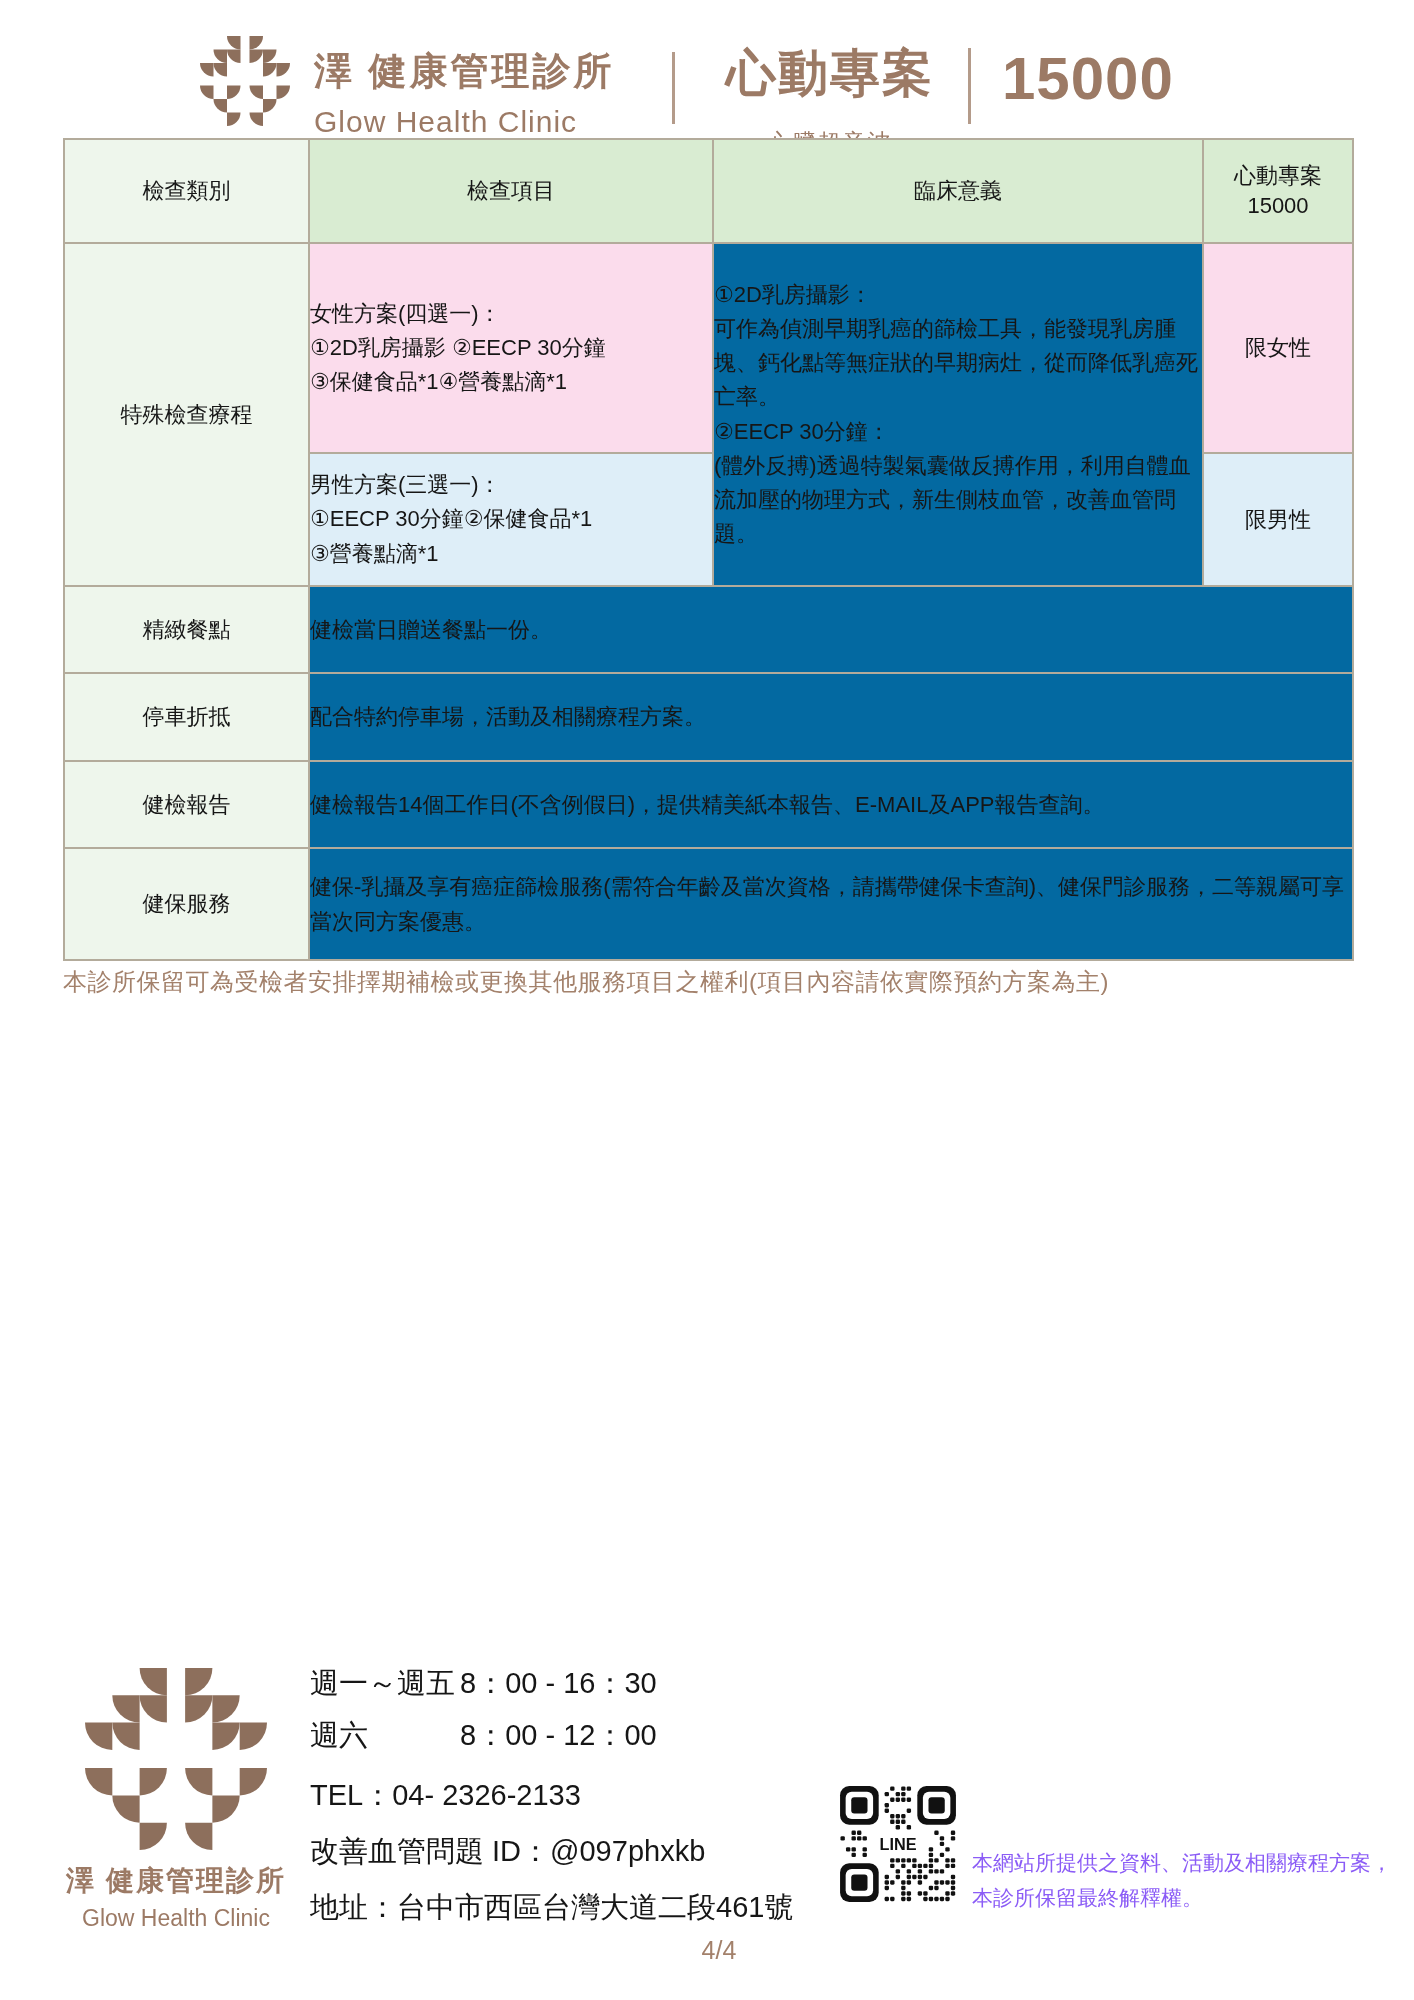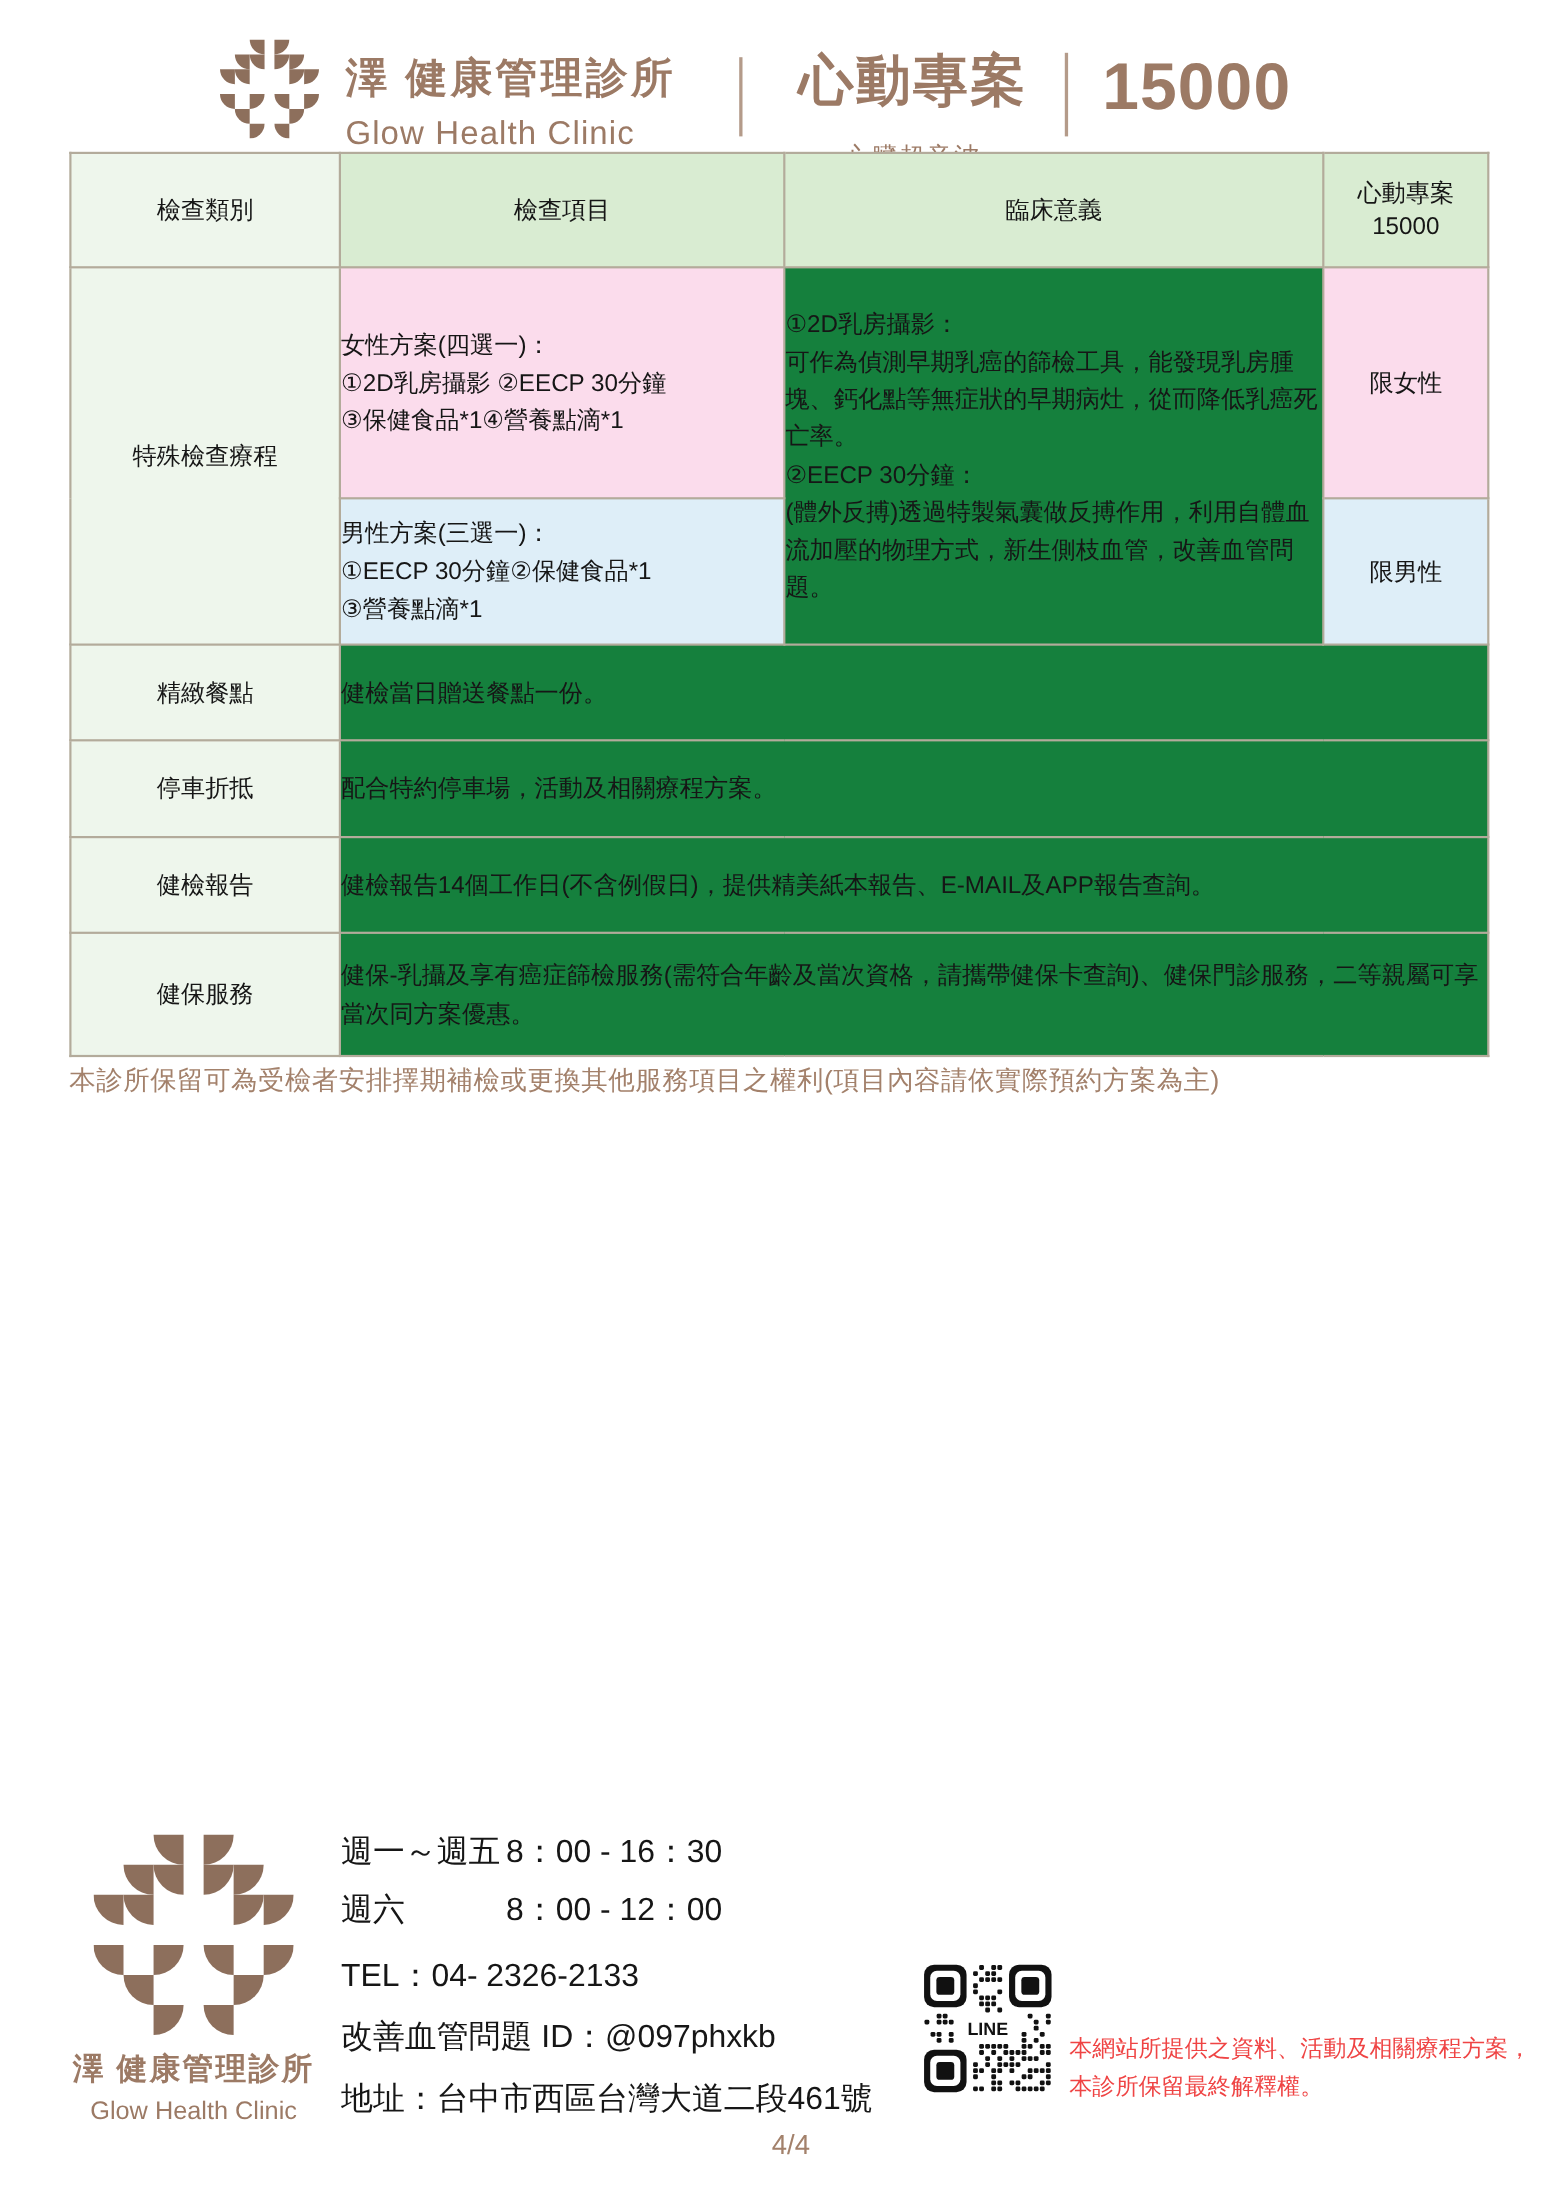--- a/index.html
+++ b/index.html
@@ -23,39 +23,39 @@
   
   .main-table{position:absolute;left:63px;top:138px;width:1289px;border-collapse:collapse;table-layout:fixed;}
   .main-table th,.main-table td{
     border:2px solid #b3ab9b;font-weight:400;font-size:22px;vertical-align:middle;
     padding:0;color:#161616;
   }
   .bg-green{background:#d9ecd2;}
   .bg-green-light{background:#eef6ec;}
   .bg-pink{background:#fbdcec;}
   .bg-blue{background:#deeef8;}
-  .bg-white{background:#15803d;}
+  .bg-white{background:#0369a1;}
   .cell-center{text-align:center;}
   .cell-pad{padding:10px 16px;text-align:left;}
   .preline{white-space:pre-line;line-height:1.55;}
   .hdr-line{display:block;line-height:1.35;}
   
   .note{position:absolute;left:63px;top:966px;font-size:24px;color:#a3816b;letter-spacing:0.5px;}
   
   .logo-lg{position:absolute;left:85px;top:1663px;width:182px;height:192px;}
   .footer-clinic{position:absolute;left:62px;top:1862px;width:228px;text-align:center;color:#9c7a65;}
   .footer-clinic-zh{font-size:28px;font-weight:700;letter-spacing:2px;}
   .footer-clinic-en{font-size:23px;margin-top:5px;}
   .hours{position:absolute;left:310px;top:1658px;font-size:29px;color:#161616;}
   .hours-row{display:flex;align-items:center;height:52px;}
   .hours-label{width:150px;}
   .contact{position:absolute;left:310px;top:1768px;font-size:29px;color:#161616;}
   .contact-line{display:flex;align-items:center;height:56px;}
   .qr{position:absolute;left:836px;top:1782px;width:124px;height:124px;}
-  .disclaimer{position:absolute;left:972px;top:1846px;font-size:21px;color:#ef4444;line-height:1.65;white-space:pre-line;}
+  .disclaimer{position:absolute;left:972px;top:1846px;font-size:21px;color:#8b5cf6;line-height:1.65;white-space:pre-line;}
   .page-num{position:absolute;left:12px;top:1936px;width:1414px;text-align:center;font-size:25px;color:#a3816b;}
 </style>
 </head>
 <body>
 
 <div class="page">
 
   <svg class="logo-sm" viewBox="0 0 60 60" aria-hidden="true">
     <g id="glow-flower" fill="#8d6f5c">
       <path d="M18 0 L27 0 L27 9 A9 9 0 0 1 18 0 Z"></path>

